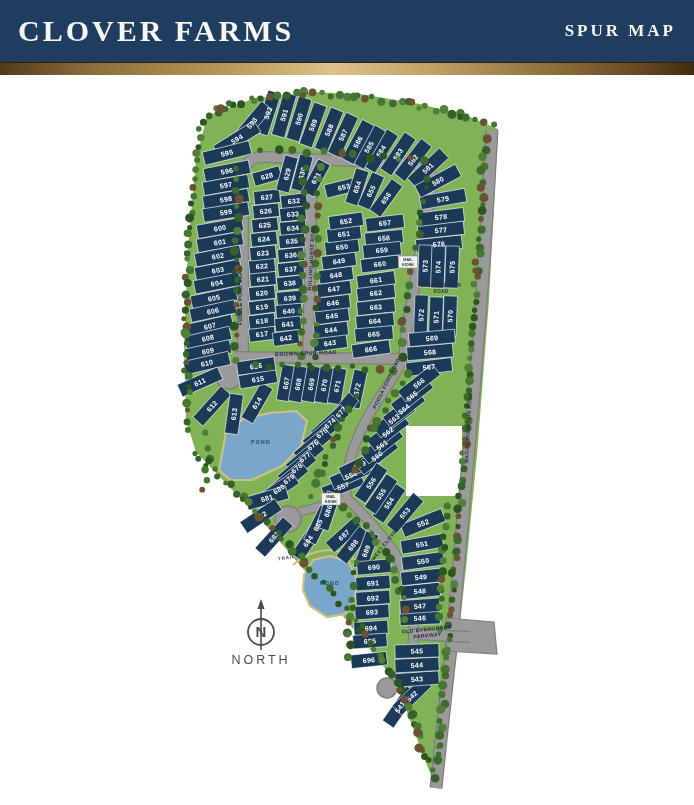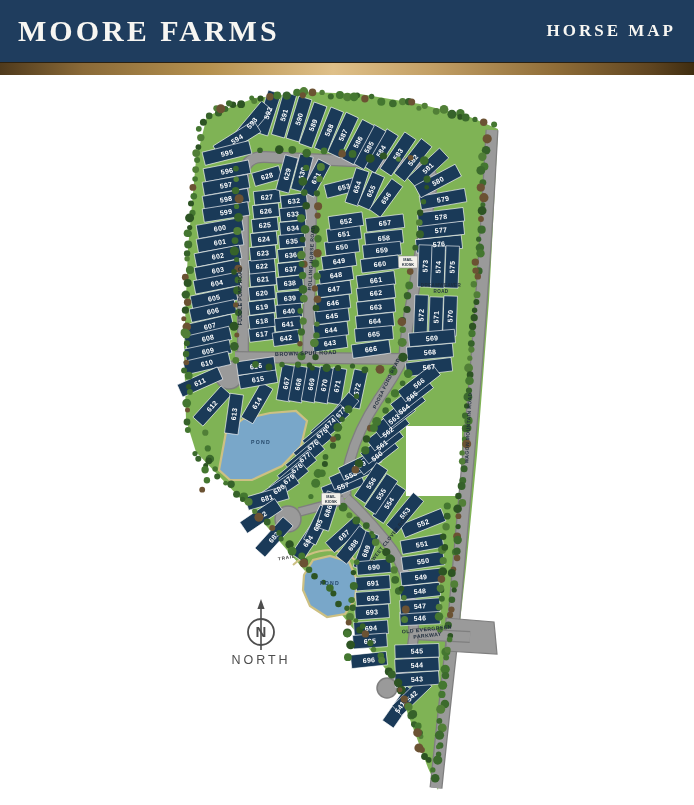--- a/index.html
+++ b/index.html
@@ -17,22 +17,22 @@
                    #c3a066 62%,#8f6d38 80%,#5e4420 94%,#3f2d10 100%);
         border-top:1px solid #2c2110;box-sizing:border-box;}
   .map-wrap{position:absolute;top:75px;left:0;width:694px;height:730px;background:#fff;}
   svg text{font-family:"Liberation Sans",sans-serif;}
 </style>
 </head>
 <body>
 
 <div class="page">
   <header class="hdr">
-    <h1>MOORE FARMS</h1>
-    <div class="sub">HORSE MAP</div>
+    <h1>CLOVER FARMS</h1>
+    <div class="sub">SPUR MAP</div>
   </header>
   <div class="gold"></div>
   <div class="map-wrap">
     <svg id="map" width="694" height="730" viewBox="0 75 694 730">
         <path d="M207,116 L255,98 L310,92 L360,94 L420,104 L470,117 L498,129 L489,300 L477,455 L466,568 L458,640 L447,722 L438,790 L428,768 L396,682 L330,600 L262,521 L196,452 L186,420 L184,348 L188,248 L196,160 Z" fill="#7fb355"></path>
         <rect x="406" y="426" width="56" height="70" fill="#ffffff"></rect>
         <path d="M219,470 L226,432 L243,419 L270,413 L296,411 L307,421 L301,446 L282,466 L252,480 L230,480 Z" fill="#79a7c9" stroke="#cdc083" stroke-width="2.2"></path>
         <path d="M304,575 L313,560 L330,556 L349,562 L357,580 L355,600 L345,614 L327,617 L310,606 L303,590 Z" fill="#79a7c9" stroke="#cdc083" stroke-width="2.2"></path>
         <path d="M293,565 Q308,551 330,550 Q351,551 360,567" fill="none" stroke="#cdc083" stroke-width="2"></path>
         <path d="M492,130 Q483,300 468,460 Q458,570 452,640 Q444,710 436,788" fill="none" stroke="#7f7f7f" stroke-width="13" stroke-linejoin="round"></path>

